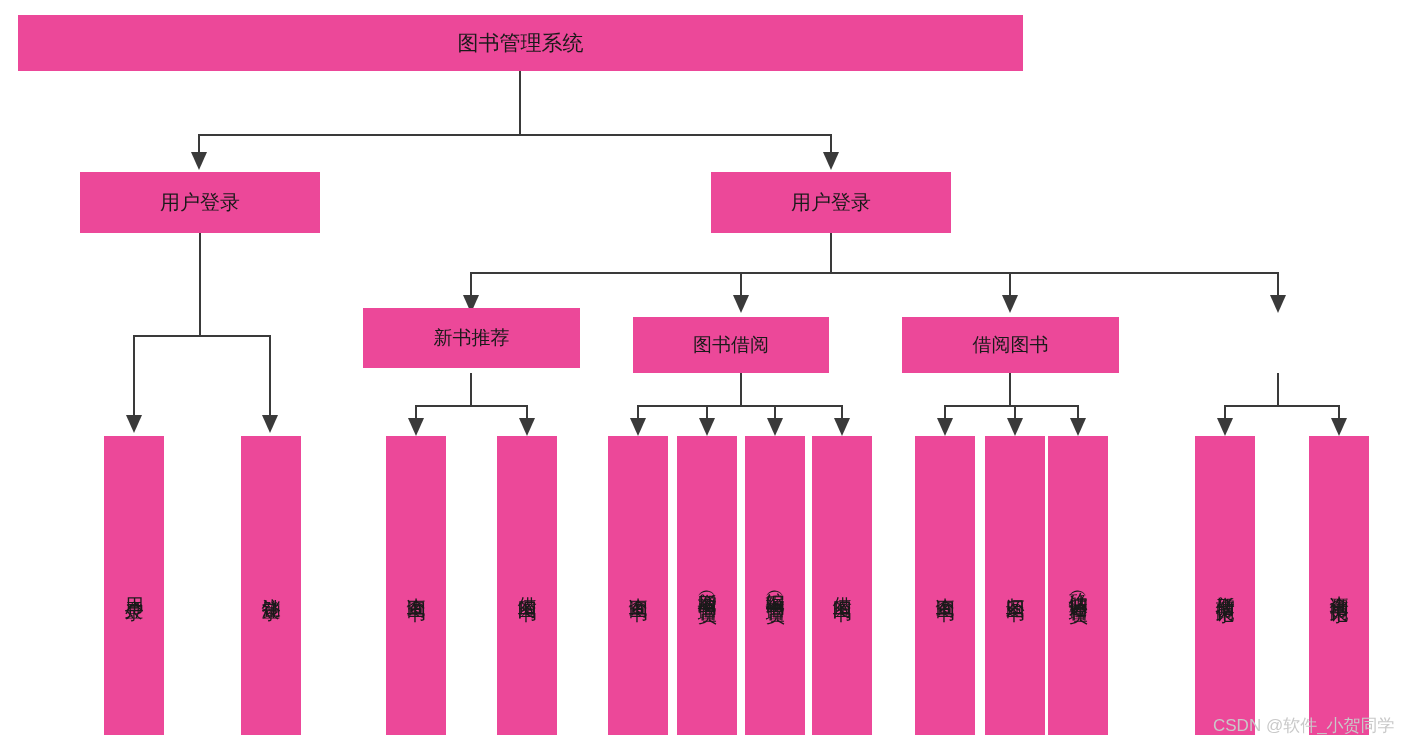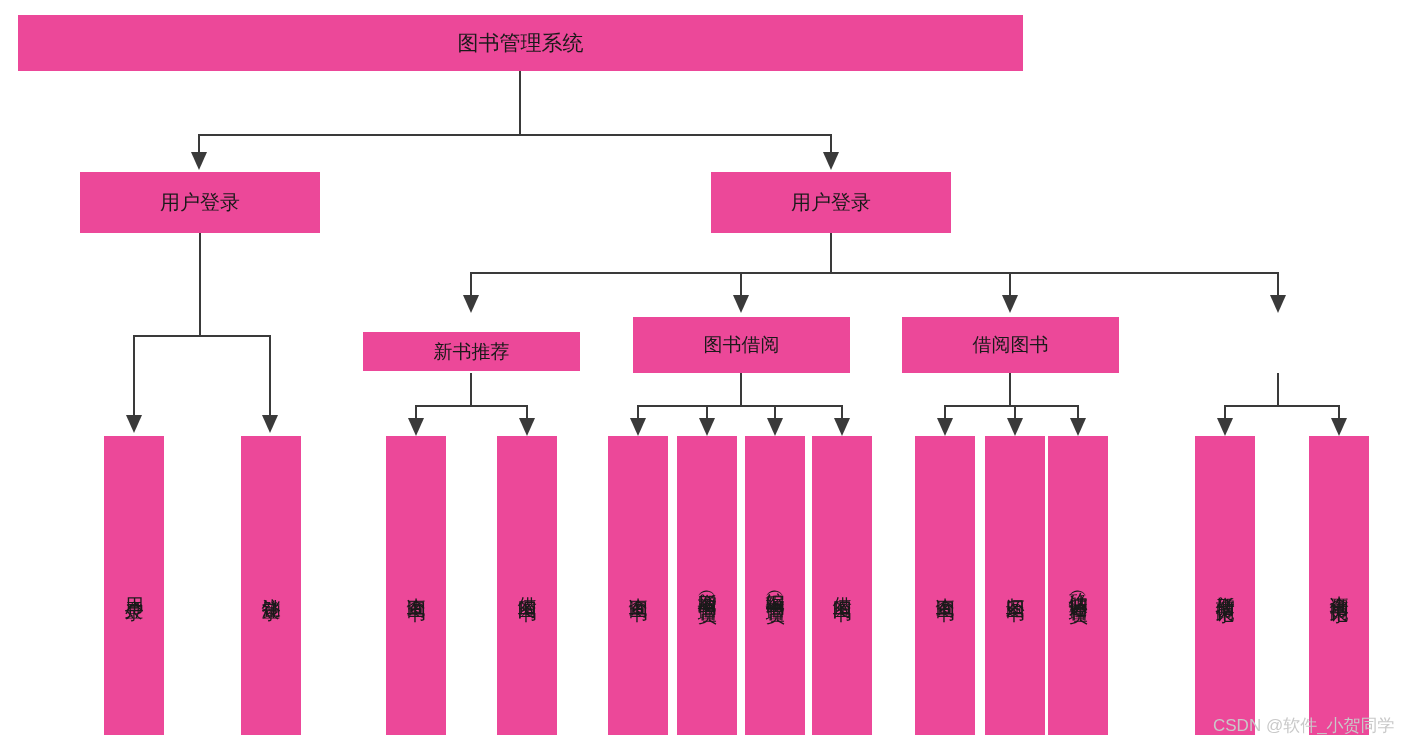--- a/index.html
+++ b/index.html
@@ -110,24 +110,24 @@
   <div class="connector hline" style="left:470px; top:272px; width:808px; height:2px;"></div>
   <div class="connector vline" style="left:470px; top:272px; width:2px; height:25px;"></div>
   <div class="arrow" style="left:463px; top:295px;"></div>
   <div class="connector vline" style="left:740px; top:272px; width:2px; height:25px;"></div>
   <div class="arrow" style="left:733px; top:295px;"></div>
   <div class="connector vline" style="left:1009px; top:272px; width:2px; height:25px;"></div>
   <div class="arrow" style="left:1002px; top:295px;"></div>
   <div class="connector vline" style="left:1277px; top:272px; width:2px; height:25px;"></div>
   <div class="arrow" style="left:1270px; top:295px;"></div>
 
-  <div class="node level2" style="left:363px; top:332px; width:217px; height:39px;">
+  <div class="node level2" style="left:363px; top:308px; width:217px; height:60px;">
     <span>新书推荐</span>
   </div>
-  <div class="node level2" style="left:633px; top:317px; width:217px; height:56px;">
+  <div class="node level2" style="left:633px; top:317px; width:196px; height:56px;">
     <span>图书借阅</span>
   </div>
   <div class="node level2" style="left:902px; top:317px; width:217px; height:56px;">
     <span>借阅图书</span>
   </div>
 
   <div class="connector vline" style="left:470px; top:373px; width:2px; height:33px;"></div>
   <div class="connector hline" style="left:415px; top:405px; width:113px; height:2px;"></div>
   <div class="connector vline" style="left:415px; top:405px; width:2px; height:15px;"></div>
   <div class="arrow" style="left:408px; top:418px;"></div>

